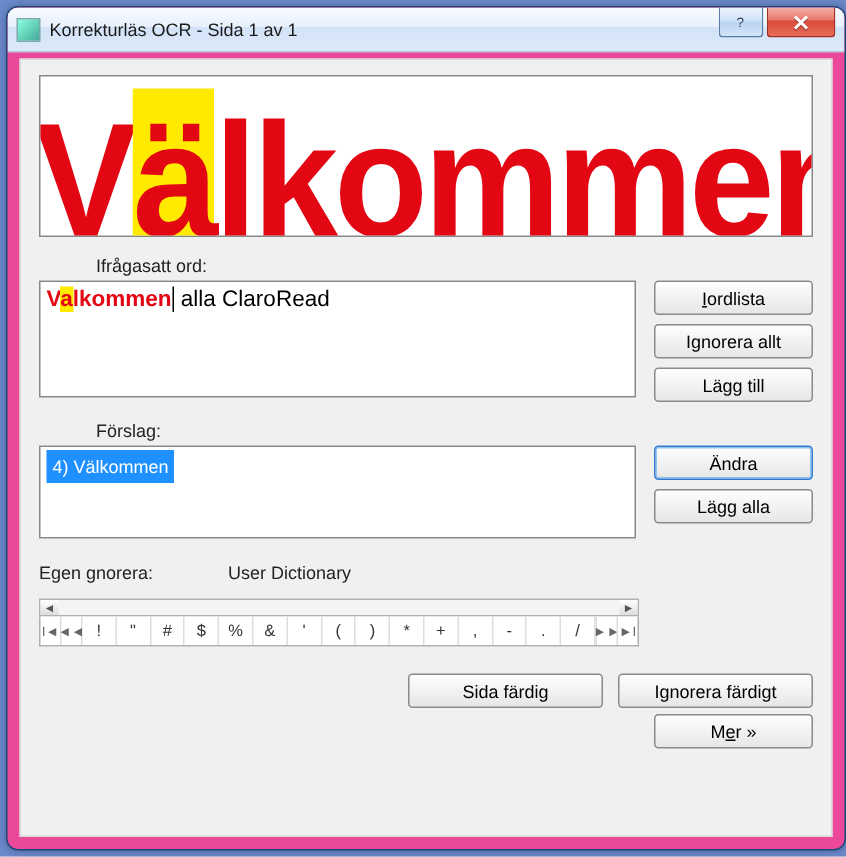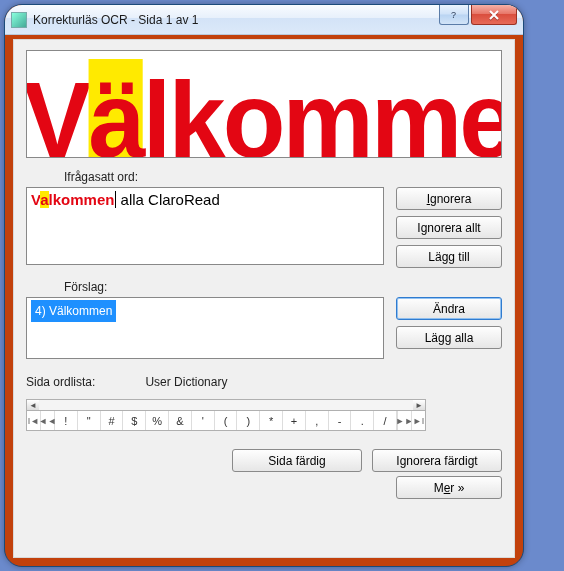--- a/index.html
+++ b/index.html
@@ -1,21 +1,21 @@
 <!DOCTYPE html>
 <html><head>
 <meta charset="utf-8">
 <style>
   * { box-sizing: border-box; font-family: "Segoe UI", Tahoma, sans-serif; }
   body { margin: 0; background: #6b8acc; width: 564px; height: 571px; overflow: hidden; }
   .window {
-    position: absolute; left: 4px; top: 4px; width: 520px; height: 563px;
-    background: #c2410c;
+    position: absolute; left: 4px; top: 4px; width: 560px; height: 563px;
+    background: #ec4899;
     border: 1px solid #1b4a7a;
-    border-radius: 18px;
+    border-radius: 8px;
     box-shadow: 0 0 6px rgba(0,0,0,0.3);
     overflow: hidden;
   }
   .titlebar {
     height: 30px;
     background: linear-gradient(to bottom, #f8fbff 0%, #e7f0fb 45%, #d3e3f7 46%, #dce9f9 100%);
     border-bottom: 1px solid #b9c8db;
     display: flex; align-items: center;
     padding-left: 6px;
   }
@@ -164,42 +164,42 @@
 
       <div class="lbl">Ifrågasatt ord:</div>
       <div class="row">
         <div class="left">
           <div class="textbox tall">
             <span class="questioned"><span>V</span><span class="hl">a</span><span>lkommen</span></span><span class="cursor"></span><span class="plain"> alla ClaroRead</span>
           </div>
         </div>
         <div class="rightcol">
           <div class="btn wide">
-              <span><u>I</u><span>gnorera</span></span>
+              <span><u>I</u><span>ordlista</span></span>
             </div>
           <div class="btn wide">Ignorera allt</div>
           <div class="btn wide">Lägg till</div>
         </div>
       </div>
 
       <div class="lbl">Förslag:</div>
       <div class="row">
         <div class="left">
           <div class="textbox medium">
             <span class="sugg-item">4) Välkommen</span>
           </div>
         </div>
         <div class="rightcol">
           <div class="btn wide primary">Ändra</div>
           <div class="btn wide">Lägg alla</div>
         </div>
       </div>
 
       <div class="dictrow">
-        <span>Sida ordlista:</span>
+        <span>Egen gnorera:</span>
         <span>User Dictionary</span>
       </div>
 
       <div class="charbar">
         <div class="scrollbar">
           <div class="arrow">◄</div>
           <div class="track"></div>
           <div class="arrow">►</div>
         </div>
         <div class="charrow">

